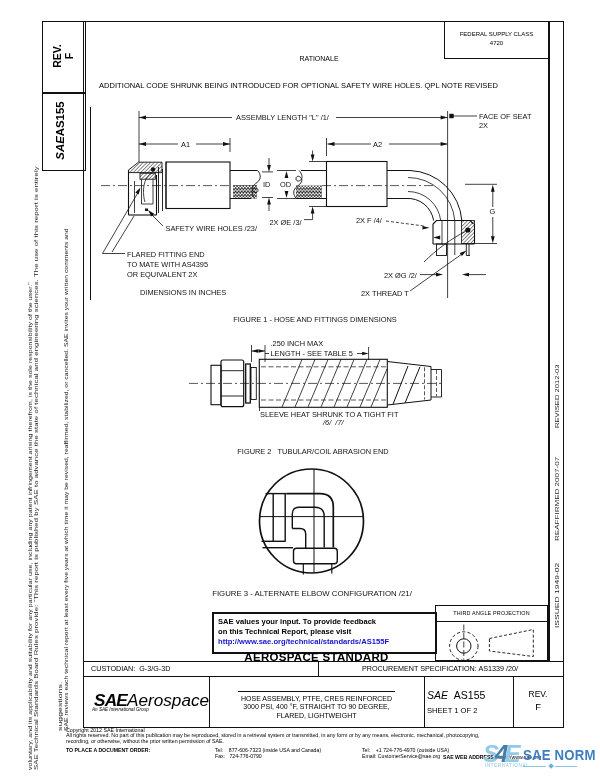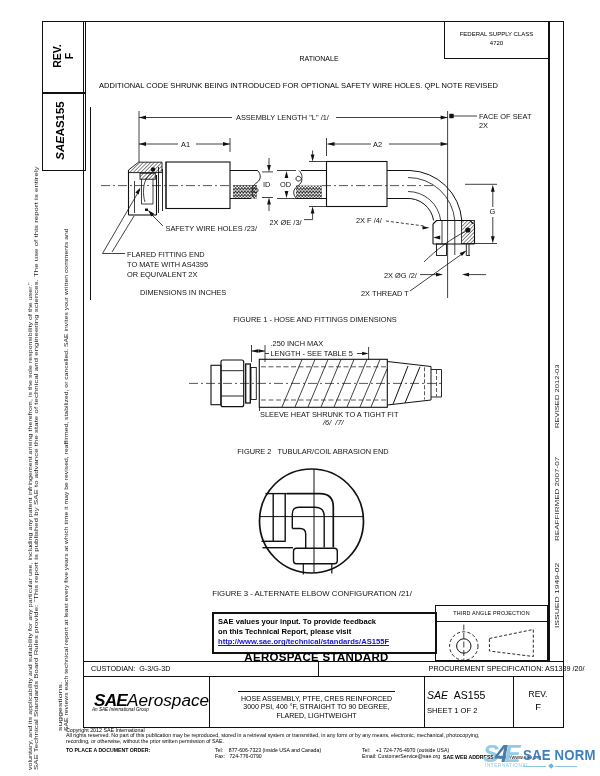--- a/index.html
+++ b/index.html
@@ -262,29 +262,29 @@
   <text x="312" y="595.5" text-anchor="middle" stroke="none" fill="#111" font-size="7.8px">FIGURE 3 - ALTERNATE ELBOW CONFIGURATION /21/</text>
 </g>
 <g id="thirdangle" stroke="#111" fill="none">
   <circle cx="463.8" cy="646" r="14.2" stroke-width="0.9" stroke-dasharray="3.2,2.2"></circle>
   <circle cx="463.8" cy="646" r="7.2" stroke-width="1"></circle>
   <line x1="463.8" y1="624.5" x2="463.8" y2="659.5" stroke-width="0.8" stroke-dasharray="6,2.5"></line>
   <path d="M489.4,638.5 L533.3,629.5 L533.3,656.5 L489.4,651 Z" stroke-width="0.9" stroke-dasharray="3,2"></path>
 </g>
 </svg>
 
-<div class="abs" style="left:212px;top:611.5px;width:217px;height:35px;border:2px solid #111;padding-left:4px;padding-top:3px;font-size:7.6px;font-weight:bold;line-height:10.4px;">SAE values your input. To provide feedback<br>on this Technical Report, please visit<br><span style="color:#1414cc;text-decoration:underline;">http://www.sae.org/technical/standards/AS155F</span></div>
+<div class="abs" style="left:212px;top:611.5px;width:217px;height:35px;border:2px solid #111;padding-left:4px;padding-top:3px;font-size:7.6px;font-weight:bold;line-height:10.4px;">SAE values your input. To provide feedback<br>on this Technical Report, please visit<br><span style="color:#1414cc;">http://www.sae.org/technical/standards/AS155F</span></div>
 
 <div class="abs" style="left:434.7px;top:605px;width:113.7px;height:56px;border:1.2px solid #111;box-sizing:border-box;"></div>
 <div class="abs" style="left:434.7px;top:605px;width:113.7px;height:17px;border-bottom:1.2px solid #111;box-sizing:border-box;text-align:center;font-size:5.4px;line-height:17.5px;letter-spacing:0.2px;">THIRD ANGLE PROJECTION</div>
 
 <div class="abs" style="left:83px;top:661px;width:480px;height:16px;border-top:1.6px solid #111;border-bottom:1.6px solid #111;box-sizing:border-box;"></div>
 <div class="abs" style="left:317.5px;top:661px;width:1.2px;height:16px;background:#111;"></div>
 <div class="abs" style="left:91px;top:663.5px;font-size:7.2px;">CUSTODIAN:&nbsp; G-3/G-3D</div>
-<div class="abs" style="left:317.5px;top:663.5px;width:267px;text-align:right;font-size:7.2px;">PROCUREMENT SPECIFICATION: AS1339 /20/</div>
+<div class="abs" style="left:317.5px;top:663.5px;width:245px;text-align:center;font-size:7.2px;">PROCUREMENT SPECIFICATION: AS1339 /20/</div>
 
 <div class="abs" style="left:209px;top:677px;width:1.4px;height:50px;background:#111;"></div>
 <div class="abs" style="left:423.5px;top:677px;width:1.4px;height:50px;background:#111;"></div>
 <div class="abs" style="left:512.5px;top:677px;width:1.4px;height:50px;background:#111;"></div>
 
 <div class="abs" style="left:94px;top:690px;font-size:17.2px;font-weight:bold;font-style:italic;letter-spacing:-0.8px;white-space:nowrap;">SAE<span style="font-weight:normal;letter-spacing:0;margin-top:42px;">Aerospace</span></div>
 <div class="abs" style="left:92px;top:707px;font-size:4.6px;font-style:italic;">An SAE International Group</div>
 
 <div class="abs" style="left:210px;top:651px;width:213px;text-align:center;font-size:11.5px;font-weight:bold;letter-spacing:0.3px;">AEROSPACE STANDARD</div>
 <div class="abs" style="left:238px;top:691.2px;width:157px;height:1.3px;background:#111;"></div>

